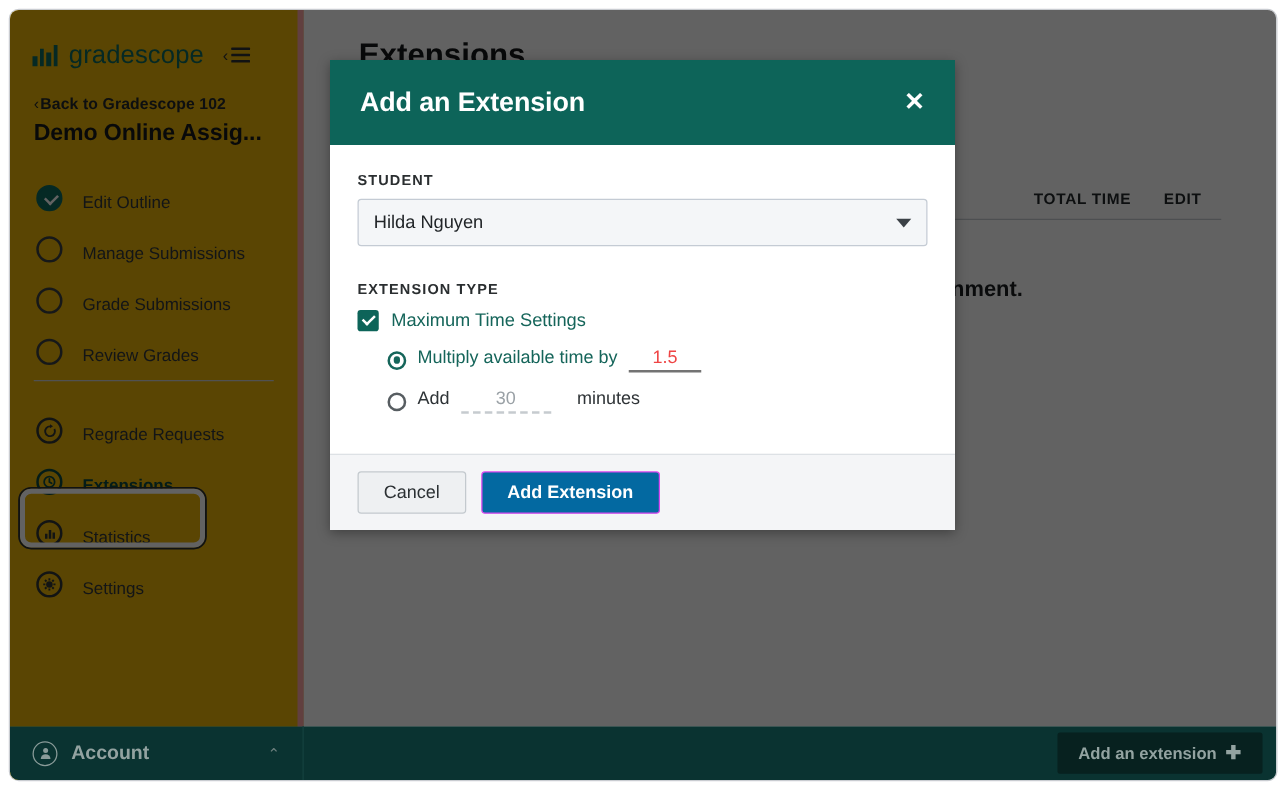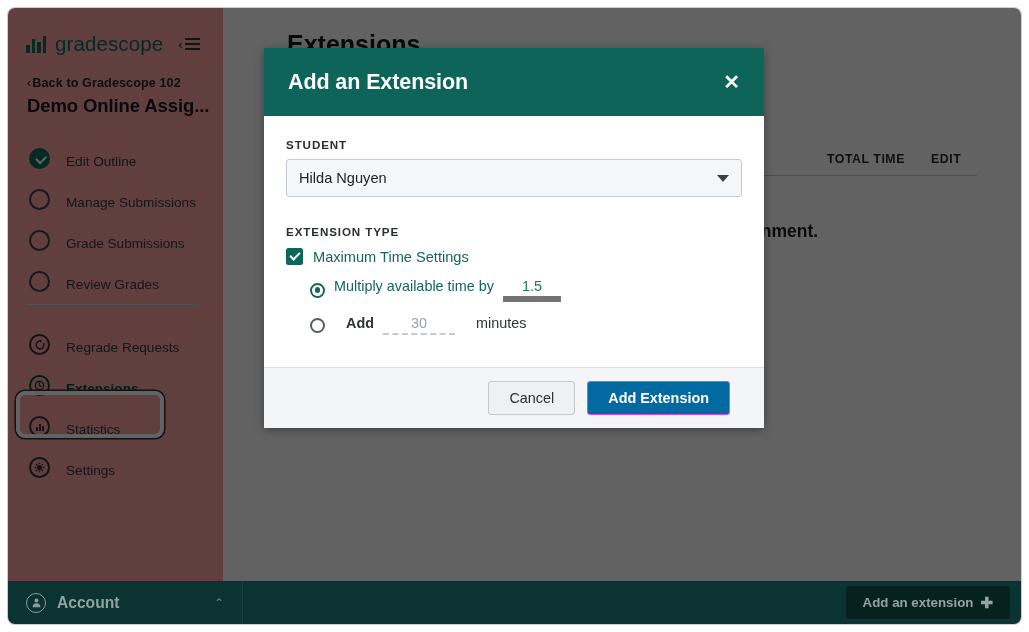--- a/index.html
+++ b/index.html
@@ -26,22 +26,22 @@
   
   #page-root {
     position: absolute;
     inset: 0;
   }
 
   
   #sidebar {
     position: absolute;
     left: 0; top: 0;
-    width: 215px; height: 100%;
-    background: #fca5a5;
+    width: 235px; height: 100%;
+    background: #eab308;
     border-right: 5px solid #fca5a5;
   }
 
   .brand-row {
     display: flex;
     align-items: center;
     padding: 24px 0 0 18px;
     gap: 9px;
   }
   .brand-bars { display: flex; align-items: flex-end; gap: 2px; height: 17px; }
@@ -359,47 +359,47 @@
     left: 2.9px; top: 2.9px;
     width: 5.5px; height: 5.5px;
     border-radius: 50%;
     background: #15655a;
   }
   .radio.off { border-color: #575d61; }
   .radio-text {
     font-size: 14.4px;
     color: #15655a;
   }
-  .radio-text.muted { color: #2f3437; font-weight: bold; margin-left: 12px; }
+  .radio-text.muted { color: #2f3437; font-weight: normal; }
 
   .inline-input {
     font-size: 14.4px;
-    color: #15803d;
-    border-bottom: 6px solid #737373;
+    color: #ef4444;
+    border-bottom: 2px solid #737373;
     min-width: 58px;
     display: inline-block;
     padding: 0 2px 2px 2px;
   }
   .inline-input.dashed {
     border-bottom: 2px dashed #c6cbcf;
     color: #9aa1a6;
     min-width: 72px;
   }
   .unit-text {
     font-size: 14.4px;
     color: #2f3437;
     margin-left: 12px;
   }
 
   .modal-footer {
     background: #f4f5f7;
     border-top: 1px solid #dde1e5;
-    padding: 13px 34px;
-    display: flex;
-    justify-content: flex-end;
+    padding: 13px 22px;
+    display: flex;
+    justify-content: flex-start;
     gap: 12px;
   }
   .btn {
     font-size: 14.4px;
     padding: 9px 20px;
     border-radius: 3px;
     line-height: 1;
   }
   .btn-secondary {
     background: #eef0f2;

